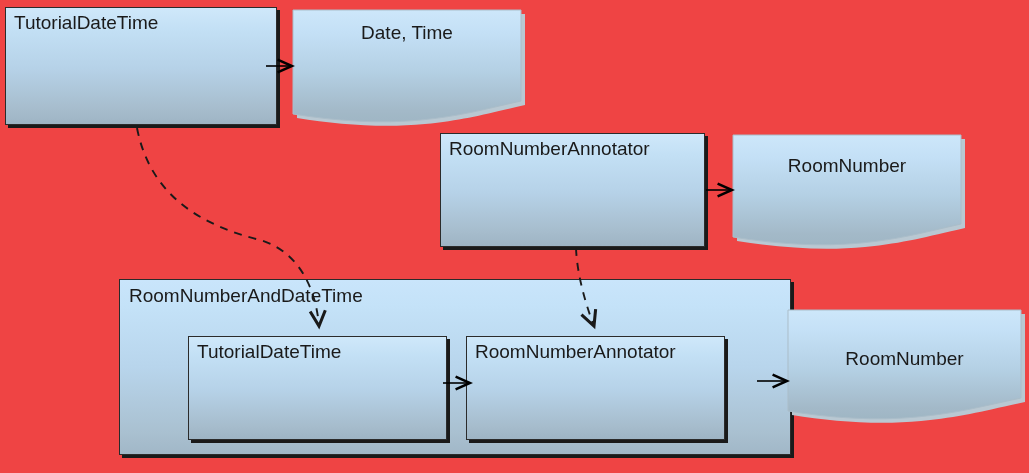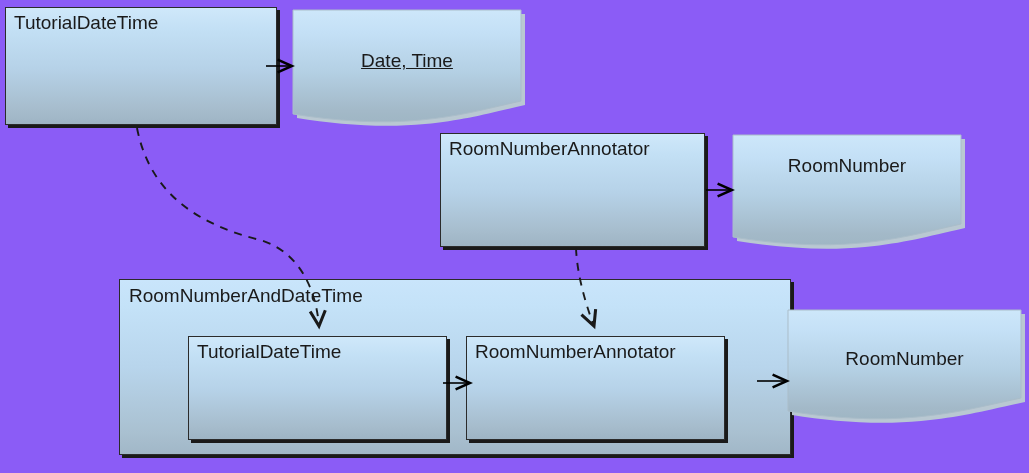--- a/index.html
+++ b/index.html
@@ -7,21 +7,21 @@
     padding: 0;
     background: #ffffff;
   }
   body {
     font-family: "Liberation Sans", sans-serif;
   }
   #canvas {
     position: relative;
     width: 1029px;
     height: 473px;
-    background: #8b5cf6;
+    background: #ef4444;
     overflow: hidden;
   }
   .proc-box {
     position: absolute;
     box-sizing: border-box;
     border: 1px solid #2b2b2b;
     background: linear-gradient(to bottom, #cfe8fa 0%, #c3e0f5 18%, #b6d2e8 52%, #a6bccc 88%, #9eb4c4 100%);
     box-shadow: 3px 3px 0 0 #1a1a1a;
   }
   .proc-box > .label {
@@ -94,21 +94,21 @@
           <stop offset="100%" stop-color="#9fb6c4"></stop>
         </linearGradient>
       </defs>
       <path d="M8,104 L8,0 L236,0 L236,91
                C196,100 176,106 136,110
                C96,114 50,111 8,104 Z" fill="#b9c8d2" transform="translate(4,4)"></path>
       <path d="M8,104 L8,0 L236,0 L236,91
                C196,100 176,106 136,110
                C96,114 50,111 8,104 Z" fill="url(#docGrad1)" stroke="#aabdc9" stroke-width="1"></path>
     </svg>
-    <div class="doc-text" style="top:40px;text-decoration:underline;">Date, Time</div>
+    <div class="doc-text" style="top:12px;">Date, Time</div>
   </div>
 
   <div class="proc-box" style="left:440px; top:133px; width:265px; height:114px;">
     <span class="label">RoomNumberAnnotator</span>
   </div>
 
   <div class="doc-shape" style="left:725px; top:135px; width:244px; height:113px;">
     <svg width="244" height="113" viewBox="0 0 244 113">
       <defs>
         <linearGradient id="docGrad2" x1="0" y1="0" x2="0" y2="1">

